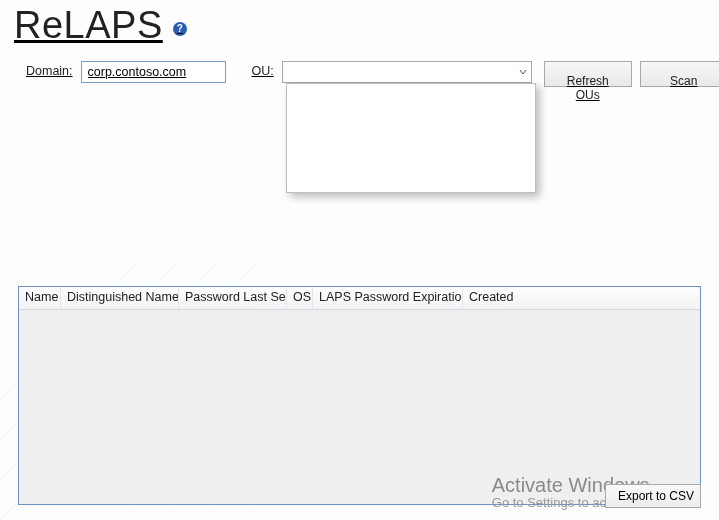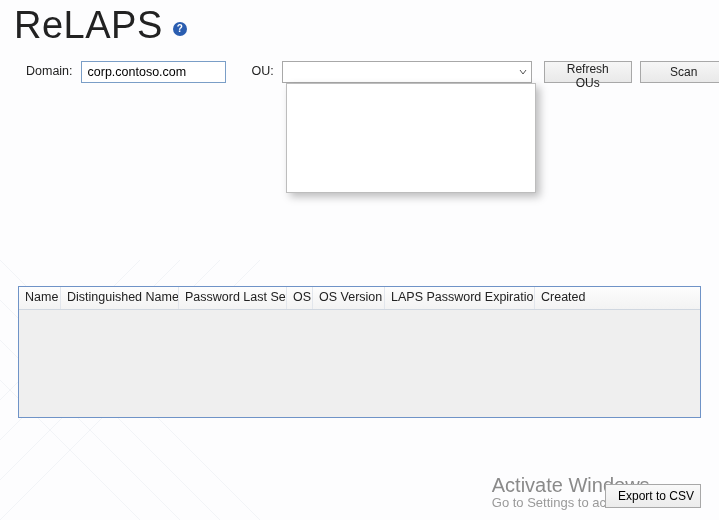--- a/index.html
+++ b/index.html
@@ -13,21 +13,21 @@
   }
   .bg-pattern {
     position: absolute;
     left: 0; bottom: 0;
     width: 260px; height: 260px;
     pointer-events: none;
     opacity: 0.28;
     z-index: 0;
   }
   .bg-pattern svg { width: 100%; height: 100%; }
-  .content { position: relative; z-index: 1; padding: 0 14px; }
+  .content { position: relative; z-index: 1; padding: 0 14px; text-decoration: underline; }
   .title-row { display: flex; align-items: center; gap: 10px; padding-top: 4px; }
   .app-title {
     font-size: 38px;
     font-weight: 400;
     color: #222;
     letter-spacing: 0.5px;
   }
   .help-icon {
     width: 14px; height: 14px;
     border-radius: 50%;
@@ -85,29 +85,29 @@
     background: #fff;
     border: 1px solid #bdbdbd;
     box-shadow: 4px 4px 8px rgba(0,0,0,0.25);
   }
   .btn {
     height: 22px;
     border: 1px solid #a8a8a8;
     background: linear-gradient(#f6f6f6,#e9e9e9);
     font-size: 12px;
     color: #222;
-    padding: 0 10px;
+    padding: 12px 10px;
     cursor: pointer;
     min-width: 88px;
   }
   .grid-area {
     position: absolute;
     left: 18px; right: 18px;
     top: 286px;
-    height: 132px;
+    height: 219px;
     border: 1px solid #6f93c7;
     background: #efefef;
   }
   .grid-header {
     display: flex;
     background: linear-gradient(#fdfdfd,#f3f3f3);
     border-bottom: 1px solid #d0d7e0;
     height: 23px;
     font-size: 12.5px;
     color: #222;
@@ -195,21 +195,20 @@
     <button class="btn">Scan</button>
   </div>
 </div>
 
 <div class="grid-area">
   <div class="grid-header">
     <div class="col" style="width:42px">Name</div>
     <div class="col" style="width:118px">Distinguished Name</div>
     <div class="col" style="width:108px">Password Last Set</div>
     <div class="col" style="width:26px">OS</div>
-    <div class="col" style="width:72px">OS Version</div>
     <div class="col" style="width:150px">LAPS Password Expiration</div>
     <div class="col">Created</div>
   </div>
   <div class="grid-body"></div>
 </div>
 
 <div class="watermark">
   <div class="wm1">Activate Windows</div>
   <div class="wm2">Go to Settings to activate Windows.</div>
 </div>

